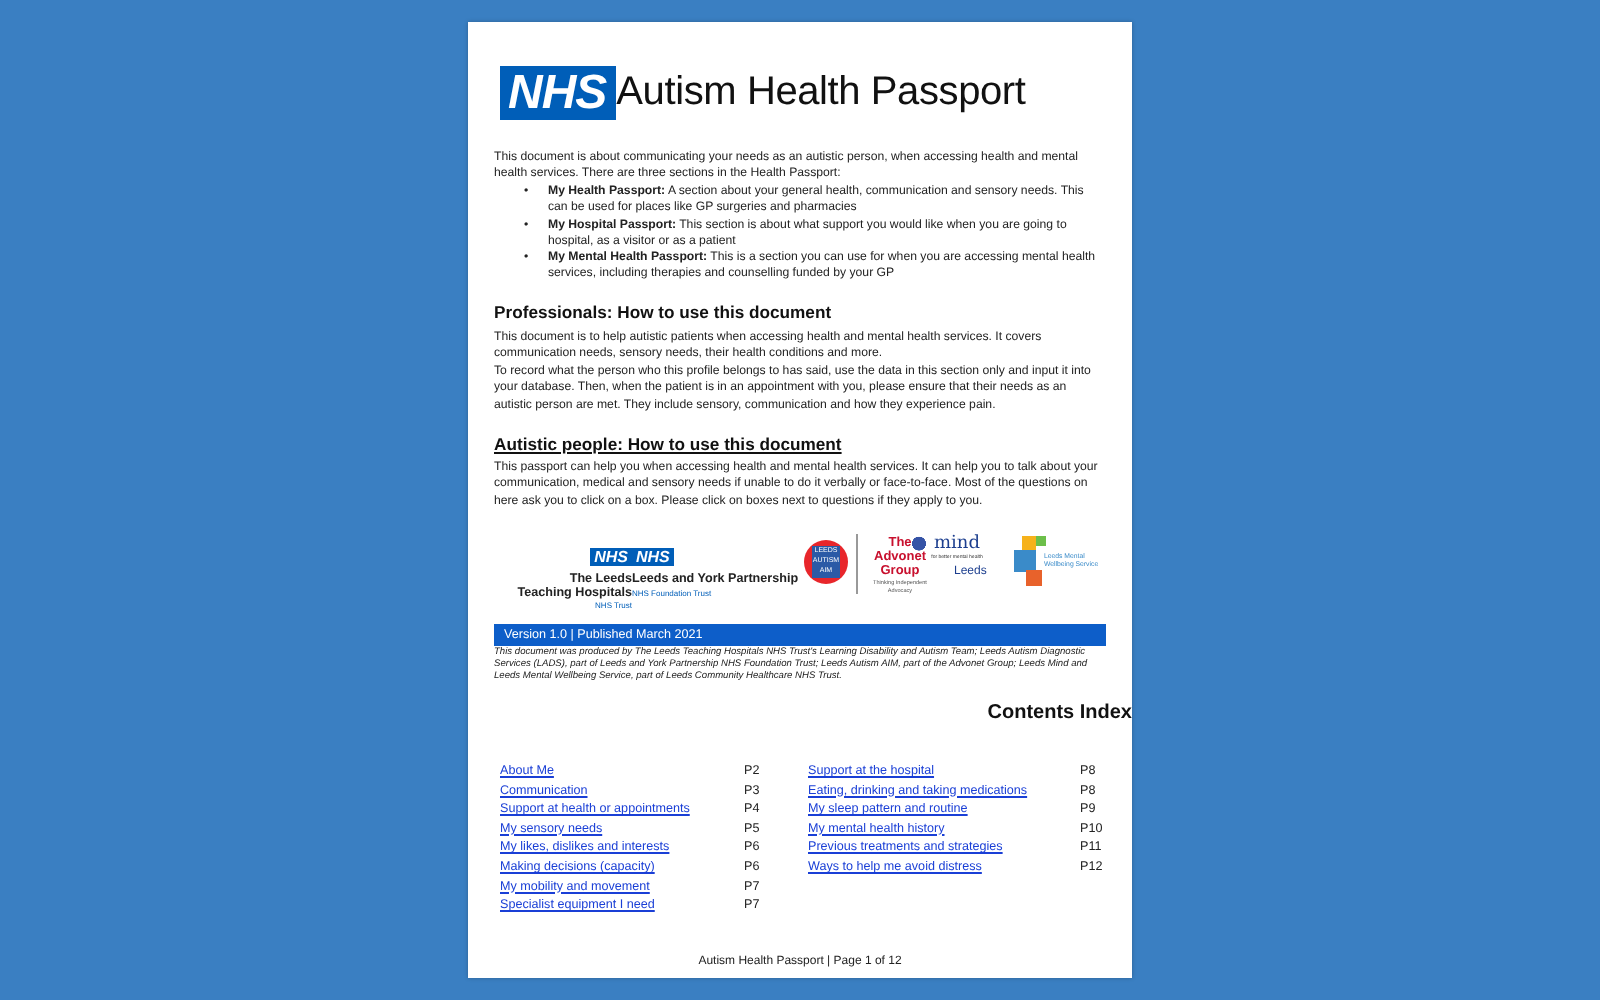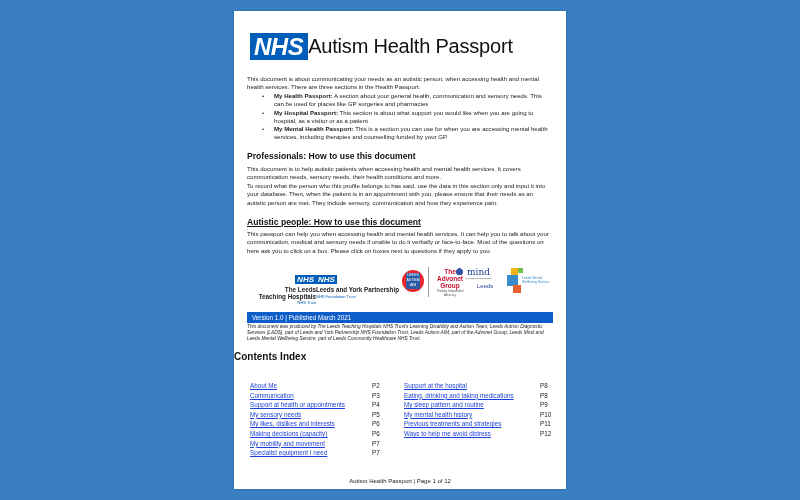--- a/index.html
+++ b/index.html
@@ -38,21 +38,21 @@
   .mind{left:203px;top:3px;width:38px;text-align:center;}
   .mind .word{font-size:9px;color:#1d3f8f;font-family:"DejaVu Serif",serif;line-height:10px;margin-left:9px;}
   .mind .tree{position:absolute;left:0;top:0;width:9px;height:12px;background:radial-gradient(circle at 50% 40%,#3553a6 40%,transparent 42%);}
   .mind .sub{font-size:2.5px;color:#333;line-height:3px;margin-left:9px;}
   .mind .city{font-size:6px;color:#1d3f8f;margin-left:22px;line-height:12px;}
   .lmws{left:255px;top:4px;width:50px;height:28px;}
   .sq{position:absolute;}
   .lmws .txt{position:absolute;left:15px;top:8px;font-size:3.4px;line-height:4px;color:#3a8bc9;width:36px;}
   .version-bar{position:absolute;left:13px;top:301px;width:306px;height:11px;background:#0d5ec9;color:#fff;font-size:6.3px;line-height:11px;padding-left:5px;box-sizing:border-box;}
   .credit{position:absolute;left:13px;top:313px;width:306px;font-size:4.8px;line-height:6.2px;font-style:italic;color:#222;}
-  .contents-title{position:absolute;left:0;top:340px;width:332px;text-align:left;font-size:10px;font-weight:bold;color:#111;}
+  .contents-title{position:absolute;left:0;top:340px;width:332px;text-align:right;font-size:10px;font-weight:bold;color:#111;}
   .toc{position:absolute;top:370px;font-size:6.3px;line-height:9.6px;}
   .toc-left{left:16px;width:138px;}
   .toc-right{left:170px;width:152px;}
   .toc-row{display:flex;justify-content:space-between;}
   .toc-row a{color:#1a3fd6;text-decoration:underline;}
   .toc-row .pg{color:#222;width:16px;}
   .toc-right .toc-row .pg{width:16px;}
   .footer{position:absolute;left:0;top:467px;width:332px;text-align:center;font-size:6px;color:#222;}
 </style>
 </head>

